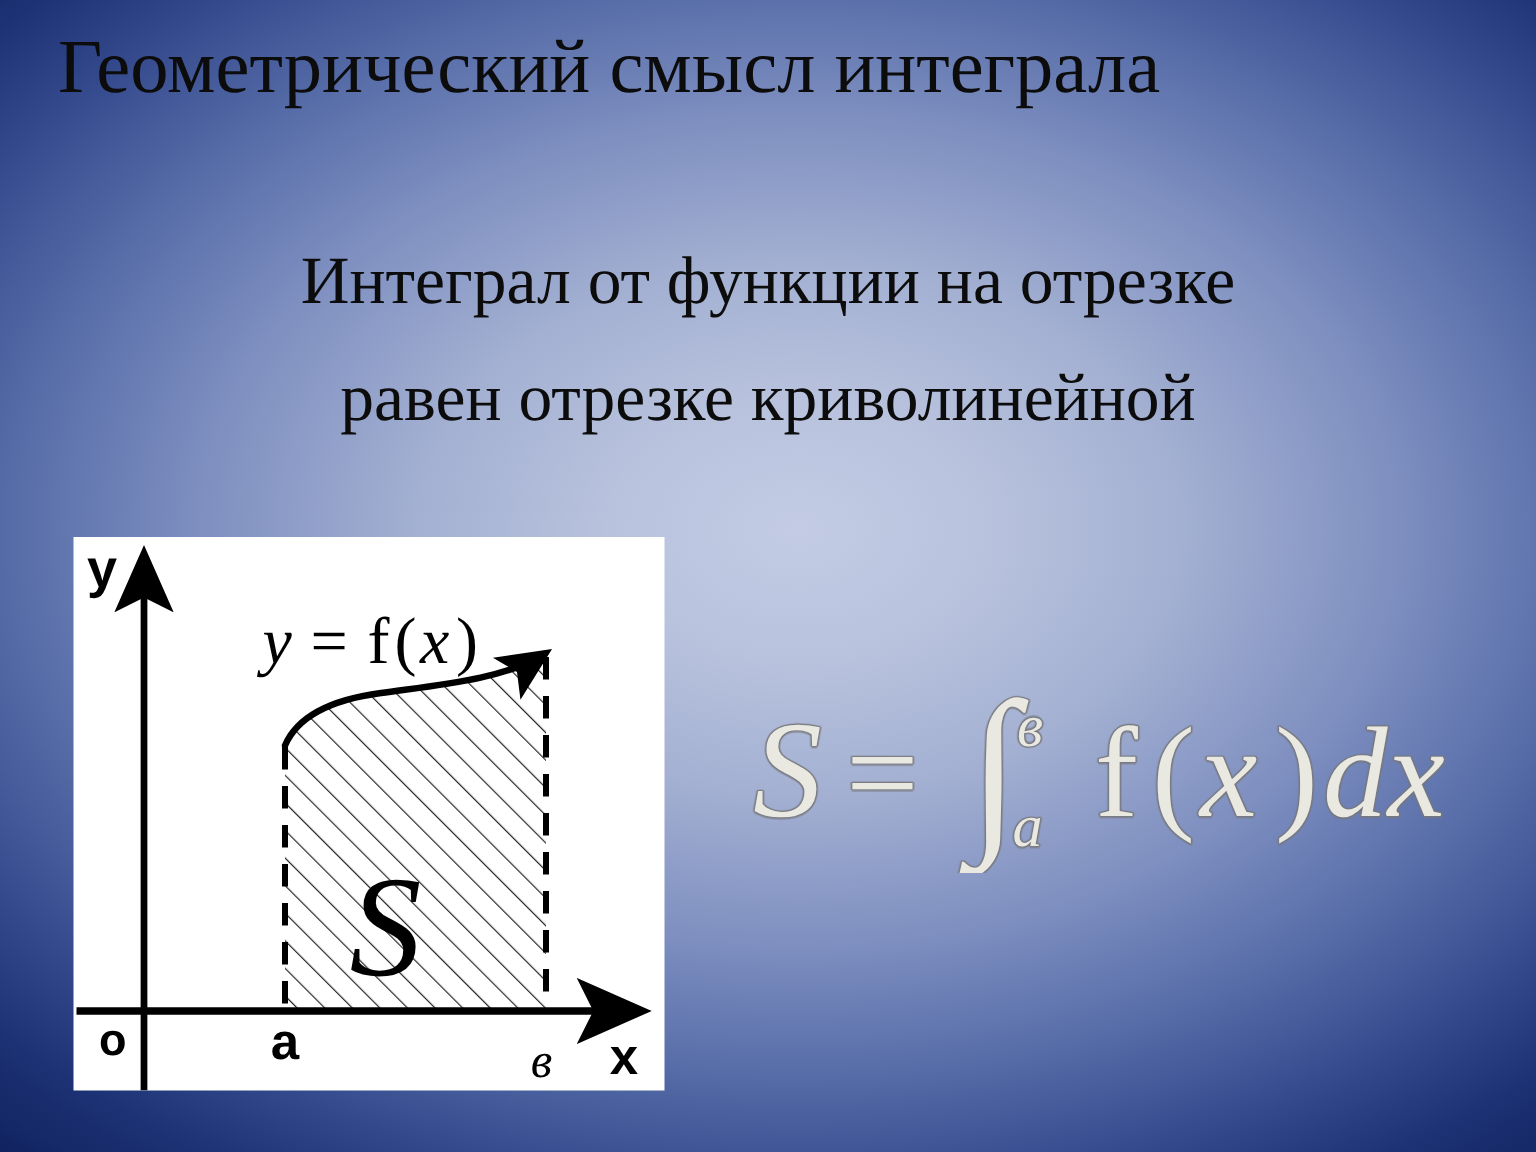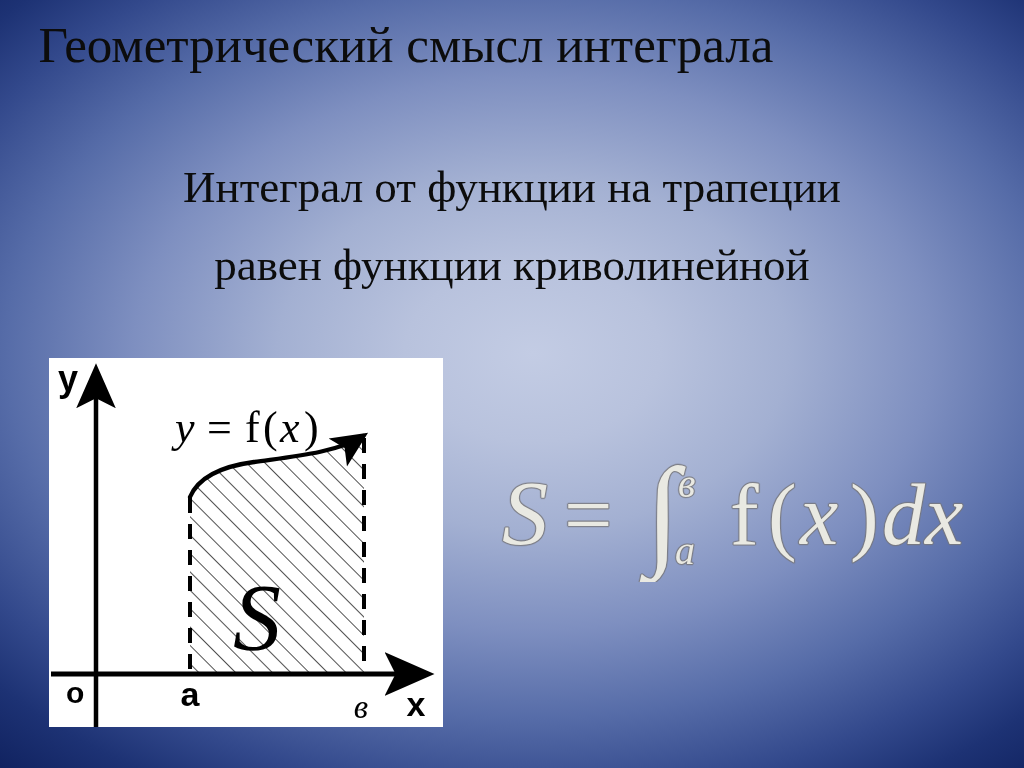--- a/index.html
+++ b/index.html
@@ -102,22 +102,22 @@
   .fml-it { font-style: italic; }
 </style>
 </head>
 <body>
 
 <div id="slide">
 
   <div id="title">Геометрический смысл интеграла</div>
 
   <div id="subtitle">
-    <div>Интеграл от функции на трапеции</div>
-    <div>равен функции криволинейной</div>
+    <div>Интеграл от функции на отрезке</div>
+    <div>равен отрезке криволинейной</div>
   </div>
 
   <div id="figure-box">
     <svg viewBox="0 0 394 369" xmlns="http://www.w3.org/2000/svg">
       <defs>
         <pattern id="hatch" width="13" height="13" patternTransform="rotate(-45 0 0)" patternUnits="userSpaceOnUse">
           <line x1="0" y1="0" x2="0" y2="13" stroke="#111111" stroke-width="1.6"></line>
         </pattern>
         <clipPath id="areaClip">
           <path d="M 141,139

